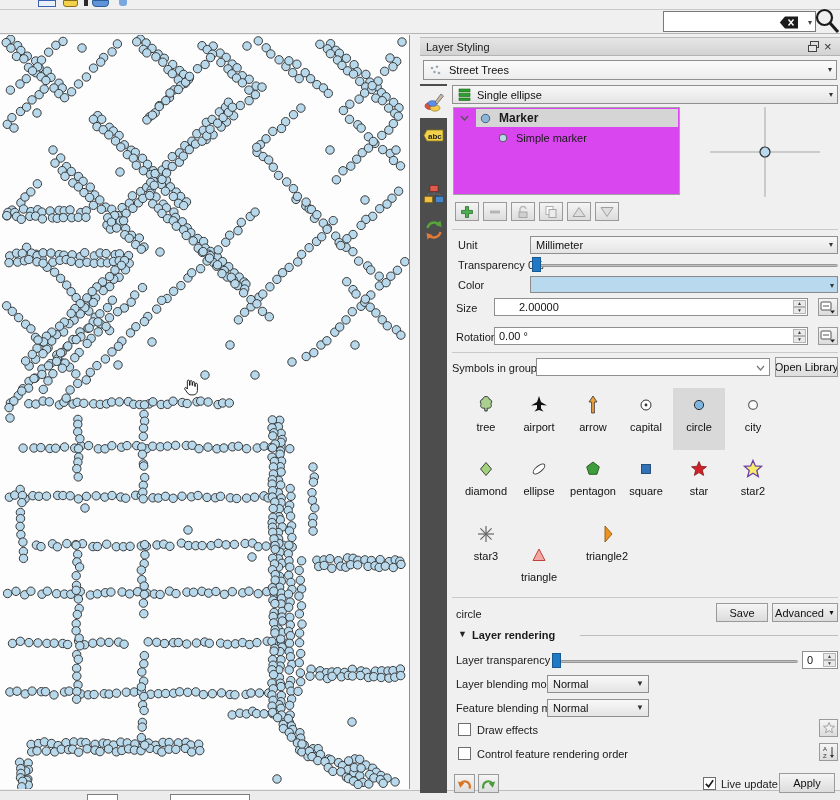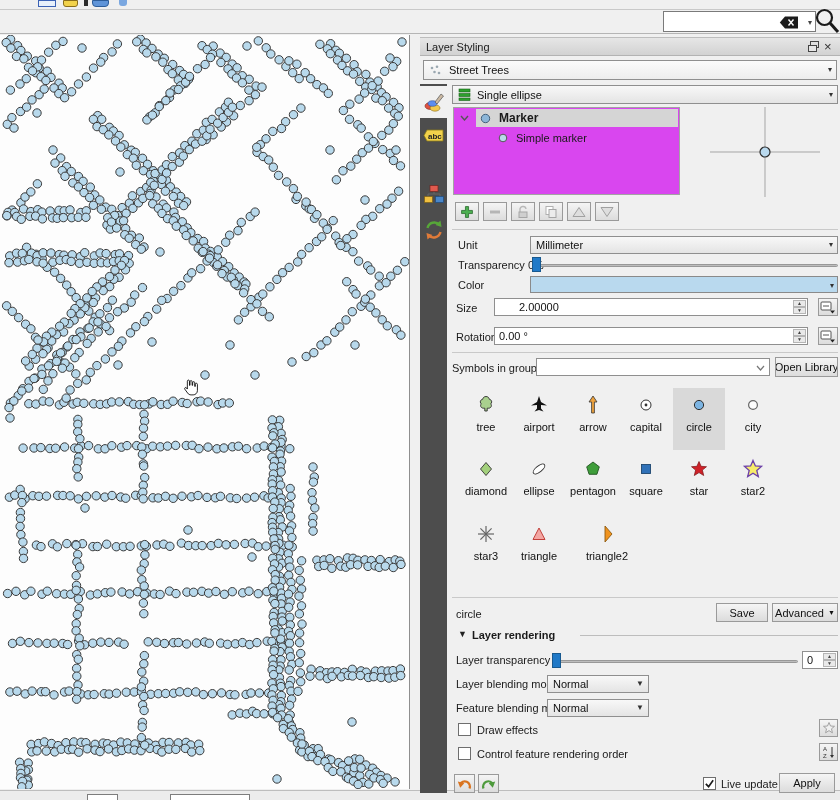--- a/index.html
+++ b/index.html
@@ -1640,21 +1640,21 @@
   <svg width="22" height="22" viewBox="0 0 22 22">
     <g stroke="#666" stroke-width="1.2">
       <line x1="11" y1="3" x2="11" y2="19"></line>
         <line x1="3" y1="11" x2="19" y2="11"></line>
       <line x1="5.4" y1="5.4" x2="16.6" y2="16.6"></line>
         <line x1="16.6" y1="5.4" x2="5.4" y2="16.6"></line>
     </g>
   </svg>
   <div class="symlbl">star3</div>
 </div>
-<div class="cell" style="left:513px;top:517px;">
+<div class="cell" style="left:513px;top:538px;">
   <svg width="22" height="22" viewBox="0 0 22 22">
     <polygon points="11,5 17,16.5 5,16.5" fill="#f3a6a2" stroke="#c2403a" stroke-width="1"></polygon>
   </svg>
   <div class="symlbl">triangle</div>
 </div>
 <div class="cell" style="left:567px;top:517px;margin-left:14px;">
   <svg width="22" height="22" viewBox="0 0 22 22">
     <polygon points="9,3 16,11 9,19" fill="#f0931e" stroke="#8c5a10" stroke-width="0.9"></polygon>
   </svg>
   <div class="symlbl">triangle2</div>

